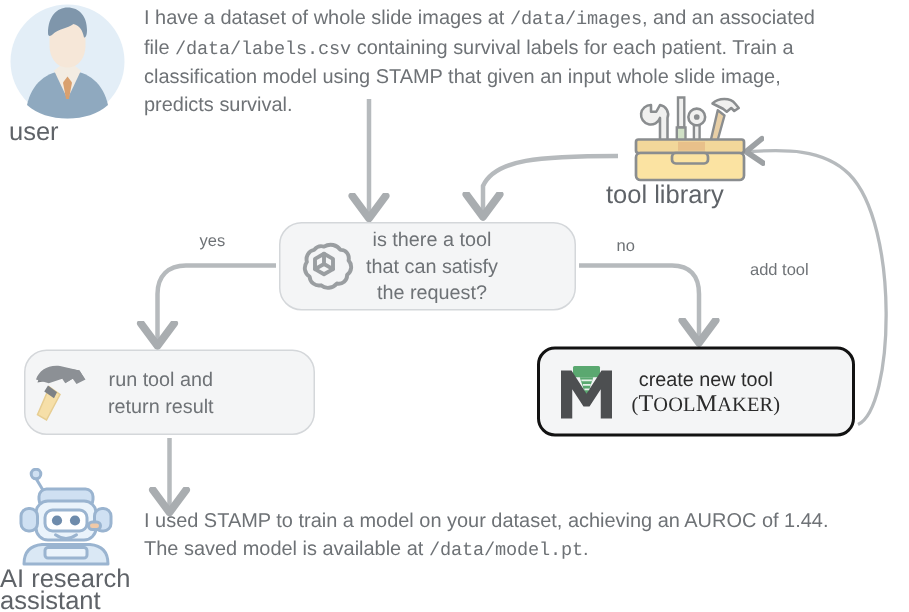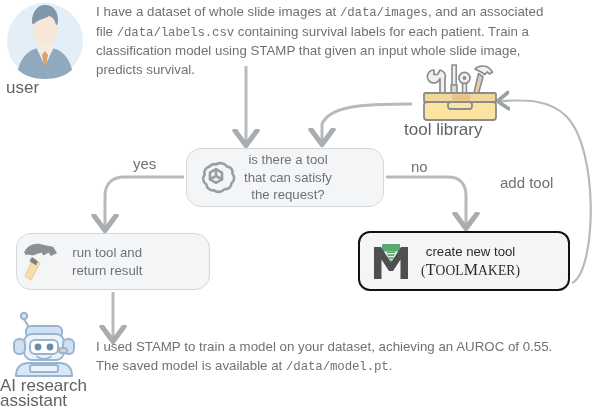--- a/index.html
+++ b/index.html
@@ -29,21 +29,21 @@
 
   .node-decision{left:186px;top:148px;width:198px;height:59px;padding-left:9px;}
   .node-run{left:16px;top:233px;width:194px;height:57px;}
   .node-make{left:358px;top:231px;width:212px;height:60px;padding-left:9px;
              border:2.6px solid #121212;background:#f4f5f6;border-radius:12px;}
   .node-make .node-label{color:#2b2b2b;}
   .smallcaps{font-family:"Liberation Serif",serif;font-size:13.6px;letter-spacing:.1px;}
   .smallcaps .big{font-size:16px;}
 
   
-  .edge-label{font-size:15px;color:#6e7276;}
+  .edge-label{font-size:11px;color:#6e7276;}
   .lbl-yes{left:133px;top:155px;}
   .lbl-no{left:411px;top:158px;}
   .lbl-addtool{left:500px;top:174px;}
   .cap-toollib{left:404px;top:122px;width:112px;}
 
   svg{display:block;}
   .ov{position:absolute;left:0;top:0;width:606px;height:408px;pointer-events:none;}
 </style>
 </head>
 <body>
@@ -186,19 +186,19 @@
         <rect x="26" y="53" width="28" height="7" rx="2" fill="#eaf3fb"></rect>
       </g>
     </svg>
   </div>
   <div class="abs caption cap-bot">
     <div>AI research</div>
     <div>assistant</div>
   </div>
 
   <div class="abs prose prose-bot">
-    <div>I used STAMP to train a model on your dataset, achieving an AUROC of 0.55.</div>
+    <div>I used STAMP to train a model on your dataset, achieving an AUROC of 1.44.</div>
     <div>
       <span>The saved model is available at </span><span class="mono">/data/model.pt</span><span>.</span>
     </div>
   </div>
 
 </div>
 
 </body></html>

